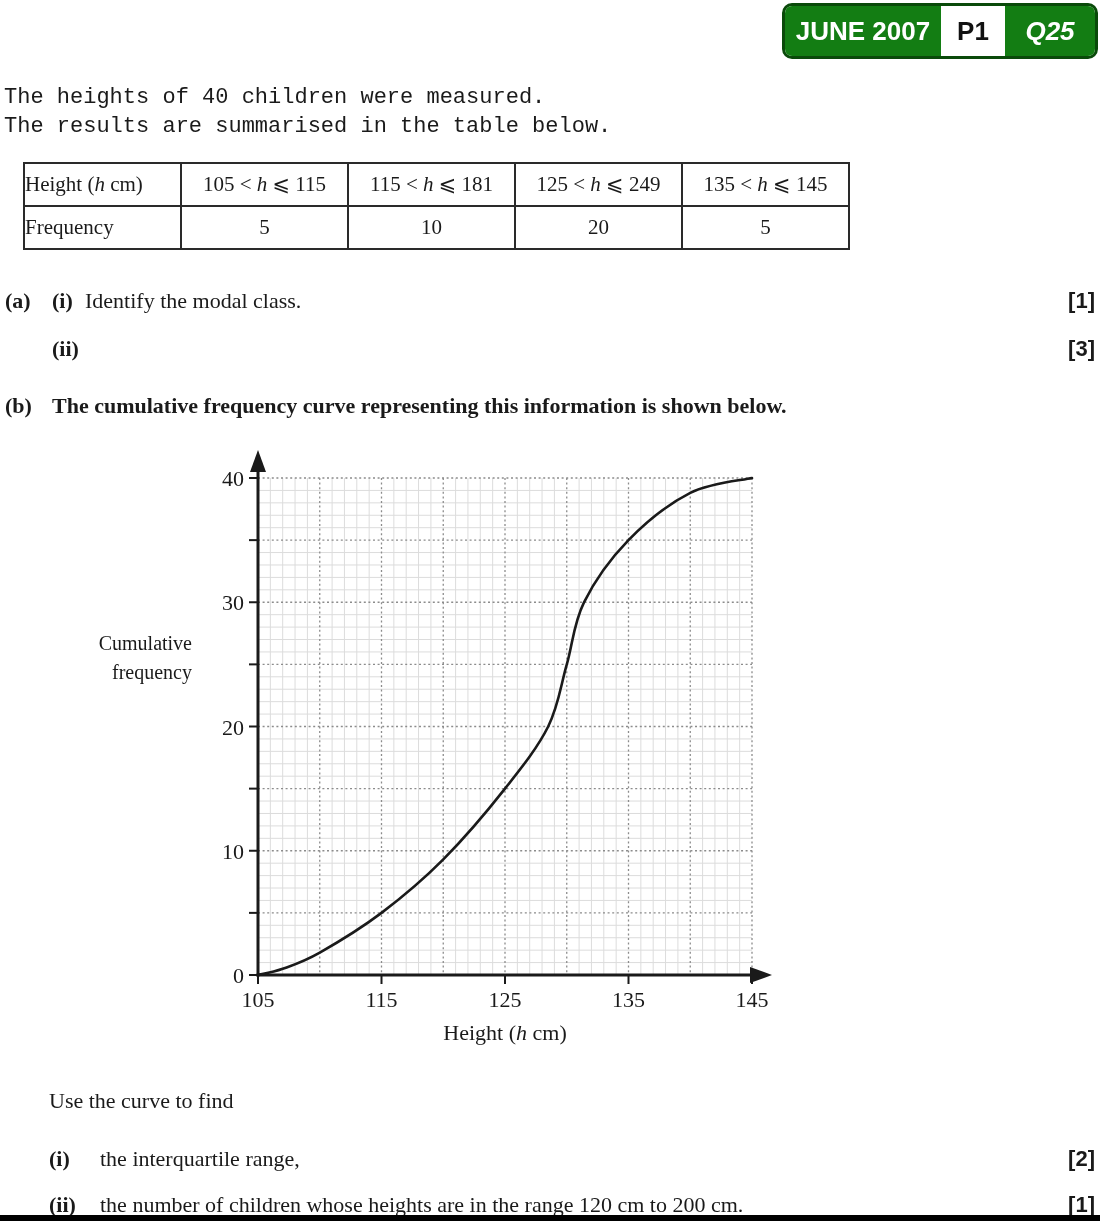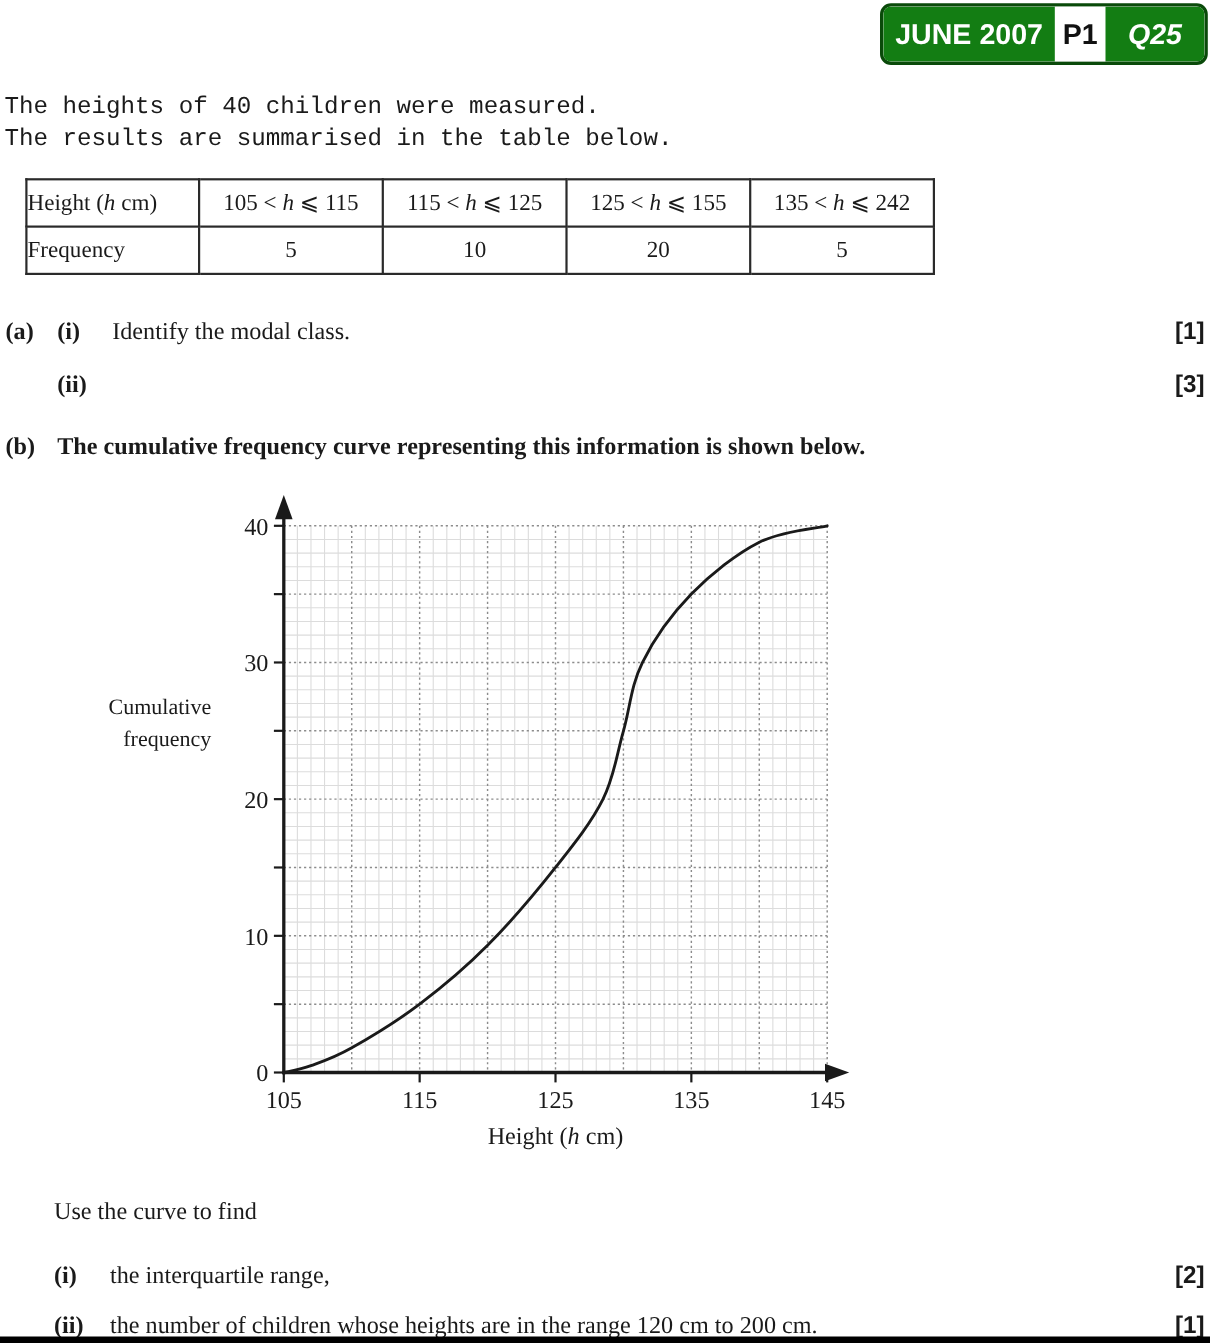--- a/index.html
+++ b/index.html
@@ -8,40 +8,40 @@
   .page{position:absolute;inset:0;background:#fff;}
 
   
   .badge{position:absolute;top:3px;right:2px;display:flex;height:50px;
          border:3px solid #0a4a0a;border-radius:10px;overflow:hidden;
          font-family:"Liberation Sans","DejaVu Sans",sans-serif;font-weight:bold;font-size:26px;}
   .badge-seg{display:flex;align-items:center;justify-content:center;height:100%;}
   .badge-green{background:#137d13;color:#ffffff;}
   .badge-white{background:#ffffff;color:#111111;}
   .seg-session{width:156px;}
-  .seg-paper{width:46px;}
+  .seg-paper{width:64px;}
   .seg-question{width:90px;font-style:italic;}
 
   
   .intro{position:absolute;left:4px;top:83px;font-size:22px;line-height:29px;font-family:Liberation Mono, monospace;}
 
   
   table.freq{position:absolute;left:23px;top:162px;border-collapse:collapse;font-size:21px;}
   table.freq td{border:2px solid #2a2a2a;height:41px;padding:0;}
   td.t-lab{width:155px;text-align:left;padding-left:11px;}
   td.t-cls{width:165px;text-align:center;}
   td.t-num{text-align:center;}
   .mvar{font-style:italic;}
   .math{font-family:"Liberation Serif","DejaVu Serif","DejaVu Sans",serif;}
 
   
   .qrow{position:absolute;left:0;width:1100px;height:30px;font-size:22px;}
   .qrow .plabel{position:absolute;left:5px;font-weight:bold;}
   .qrow .inum{position:absolute;left:52px;font-weight:bold;}
-  .qrow .itext{position:absolute;left:102px;white-space:nowrap;}
+  .qrow .itext{position:absolute;left:85px;white-space:nowrap;}
   .qrow .btext{position:absolute;left:52px;white-space:nowrap;font-weight:bold;}
   .qrow .marks{position:absolute;right:5px;font-weight:bold;
                font-family:"Liberation Sans","DejaVu Sans",sans-serif;font-size:22px;}
 
   
   svg.chart{position:absolute;left:0;top:440px;}
   svg.chart text{font-family:"Liberation Serif","DejaVu Serif",serif;}
   .ylabel{position:absolute;left:56px;top:629px;width:136px;text-align:right;
           font-size:20px;line-height:29px;}
   .xlabel{position:absolute;left:258px;top:1020px;width:494px;text-align:center;font-size:22px;}
@@ -66,23 +66,23 @@
   <div class="intro">
     <div>The heights of 40 children were measured.</div>
     <div>The results are summarised in the table below.</div>
   </div>
 
   <table class="freq">
     <tbody>
         <tr>
       <td class="t-lab"><span class="math">Height (</span><span class="mvar math">h</span><span class="math"> cm)</span></td>
       <td class="t-cls"><span class="math">105 &lt; </span><span class="mvar math">h</span><span class="math"> ⩽ 115</span></td>
-      <td class="t-cls"><span class="math">115 &lt; </span><span class="mvar math">h</span><span class="math"> ⩽ 125</span></td>
-      <td class="t-cls"><span class="math">125 &lt; </span><span class="mvar math">h</span><span class="math"> ⩽ 155</span></td>
-      <td class="t-cls"><span class="math">135 &lt; </span><span class="mvar math">h</span><span class="math"> ⩽ 242</span></td>
+      <td class="t-cls"><span class="math">115 &lt; </span><span class="mvar math">h</span><span class="math"> ⩽ 181</span></td>
+      <td class="t-cls"><span class="math">125 &lt; </span><span class="mvar math">h</span><span class="math"> ⩽ 249</span></td>
+      <td class="t-cls"><span class="math">135 &lt; </span><span class="mvar math">h</span><span class="math"> ⩽ 145</span></td>
     </tr>
     <tr>
       <td class="t-lab">Frequency</td>
       <td class="t-num">5</td>
       <td class="t-num">10</td>
       <td class="t-num">20</td>
       <td class="t-num">5</td>
     </tr>
   </tbody>
     </table>

